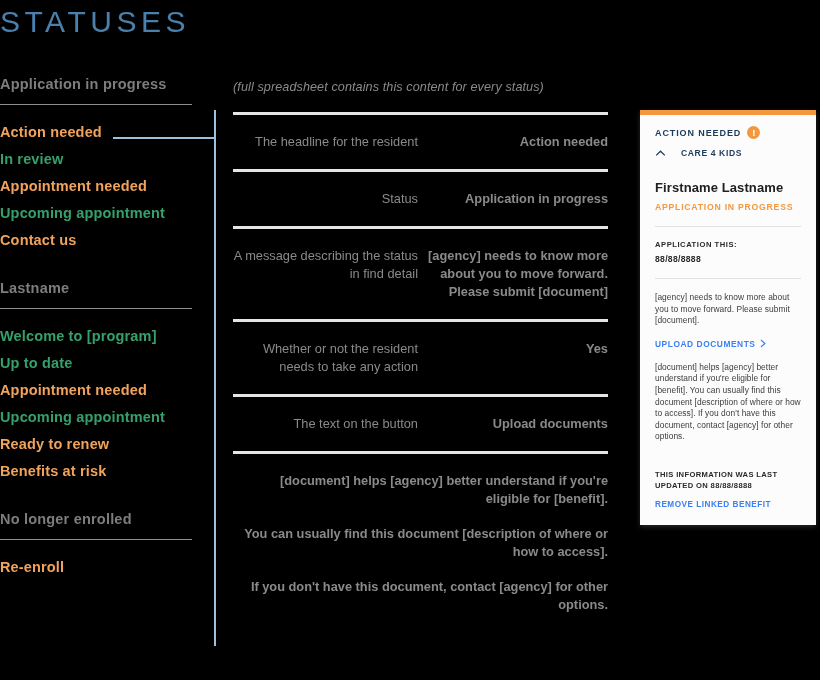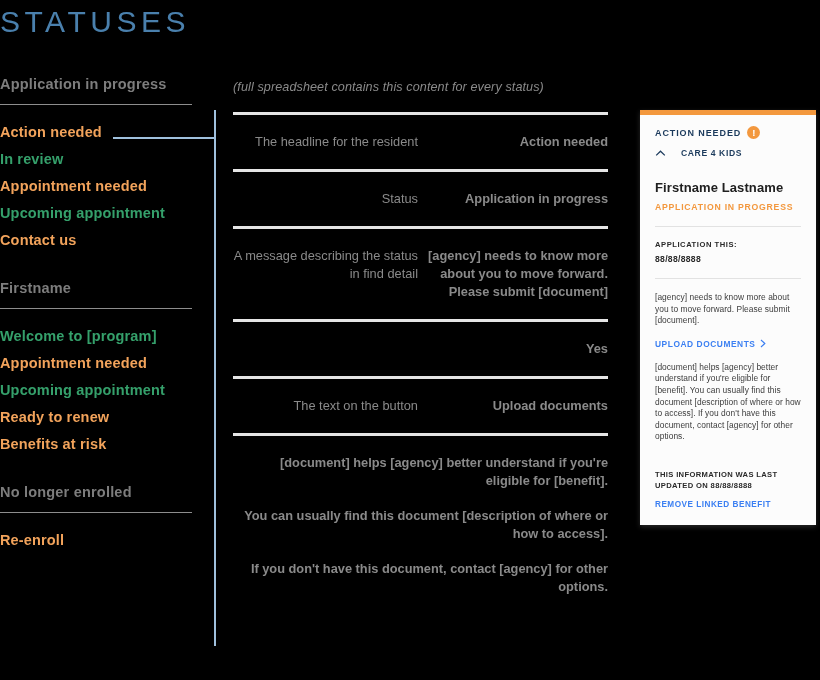--- a/index.html
+++ b/index.html
@@ -264,23 +264,24 @@
       <div class="group-title">Application in progress</div>
       <div class="group-rule"></div>
       <div class="status-item st-orange">Action needed</div>
       <div class="status-item st-green">In review</div>
       <div class="status-item st-orange">Appointment needed</div>
       <div class="status-item st-green">Upcoming appointment</div>
       <div class="status-item st-orange">Contact us</div>
     </div>
     <div class="group-spacer"></div>
     <div class="group">
-      <div class="group-title">Firstname</div>
+      <div class="group-title">Lastname</div>
       <div class="group-rule"></div>
       <div class="status-item st-green">Welcome to [program]</div>
+      <div class="status-item st-green">Up to date</div>
       <div class="status-item st-orange">Appointment needed</div>
       <div class="status-item st-green">Upcoming appointment</div>
       <div class="status-item st-orange">Ready to renew</div>
       <div class="status-item st-orange">Benefits at risk</div>
     </div>
     <div class="group-spacer"></div>
     <div class="group">
       <div class="group-title">No longer enrolled</div>
       <div class="group-rule"></div>
       <div class="status-item st-orange">Re-enroll</div>
@@ -302,20 +303,21 @@
           <p>Application in progress</p>
         </div>
       </div>
       <div class="trow">
         <div class="tcell-label">A message describing the status in find detail</div>
         <div class="tcell-value">
           <p>[agency] needs to know more about you to move forward. Please submit [document]</p>
         </div>
       </div>
       <div class="trow">
+        <div class="tcell-label">Whether or not the resident needs to take any action</div>
         <div class="tcell-value">
           <p>Yes</p>
         </div>
       </div>
       <div class="trow">
         <div class="tcell-label">The text on the button</div>
         <div class="tcell-value">
           <p>Upload documents</p>
         </div>
       </div>

